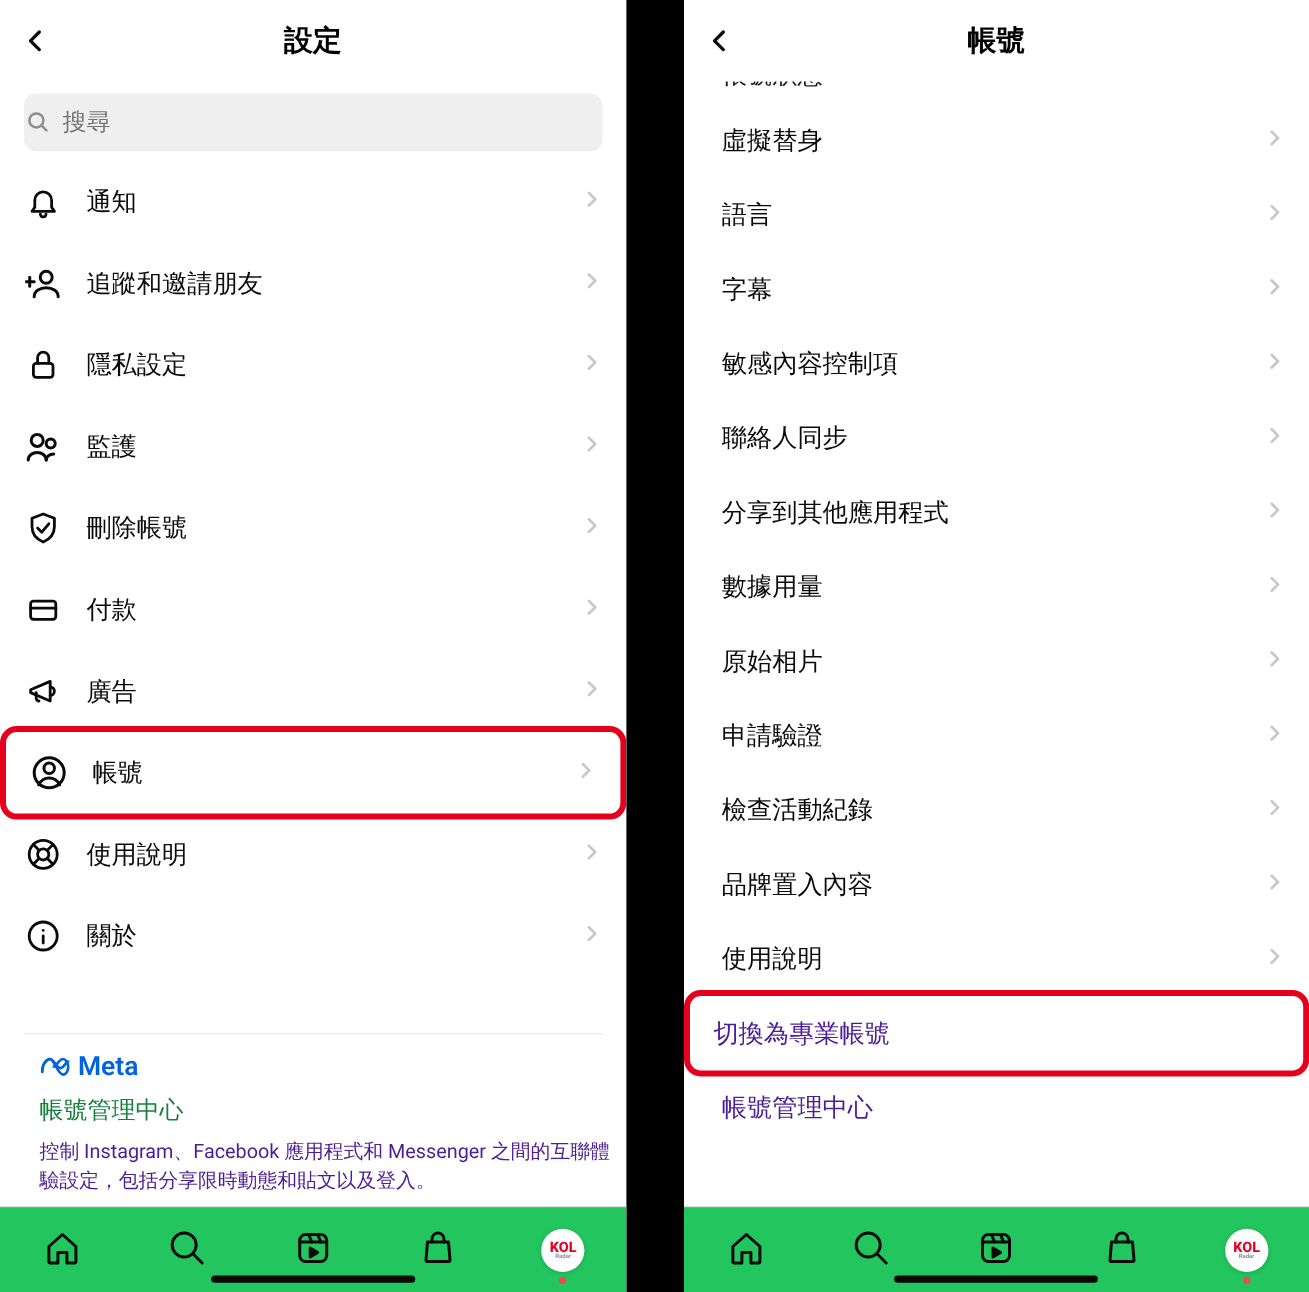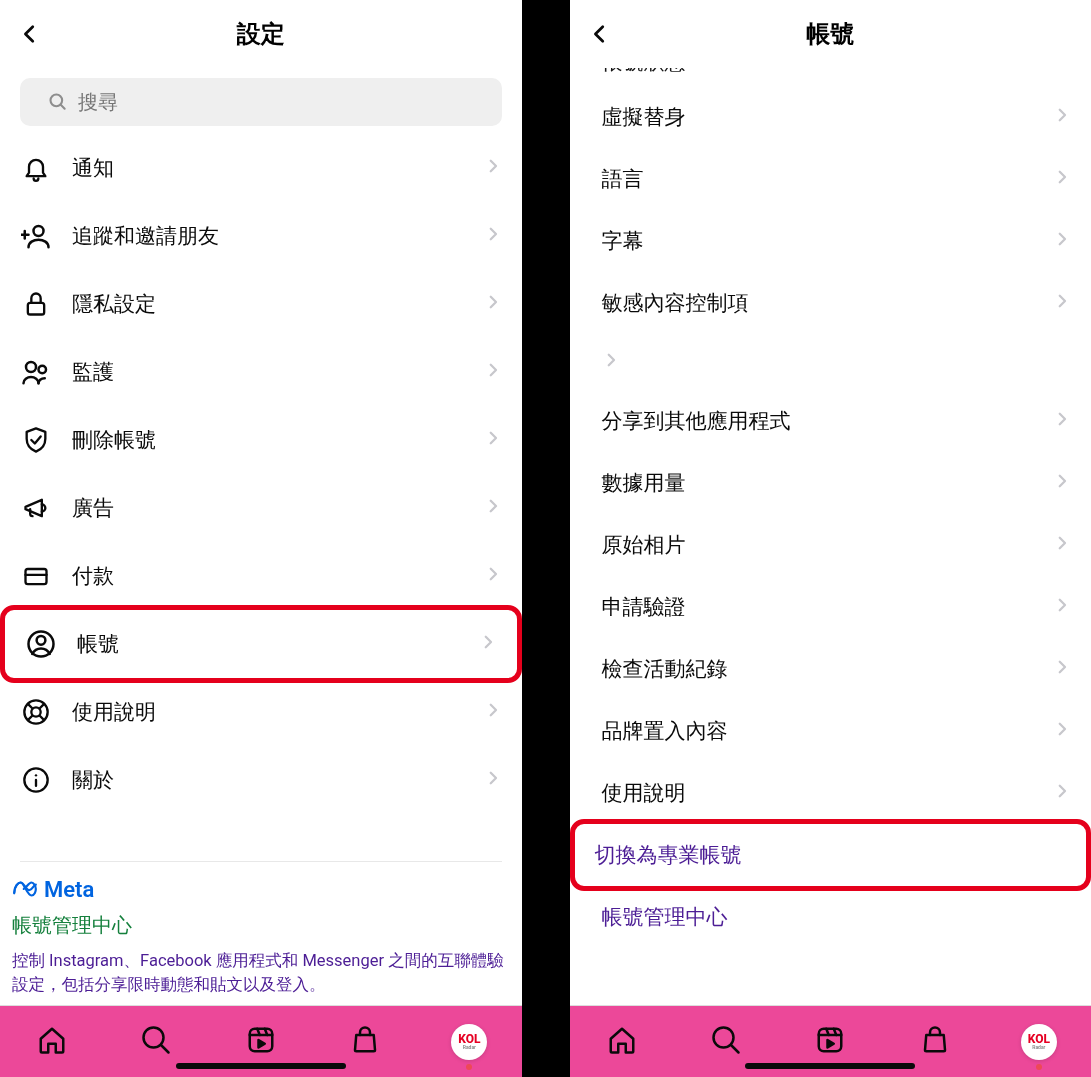--- a/index.html
+++ b/index.html
@@ -42,21 +42,21 @@
   font-weight: 700;
   pointer-events: none;
 }
 .search-box {
   margin: 10px 20px 8px;
   background: #efefef;
   border-radius: 10px;
   height: 48px;
   display: flex;
   align-items: center;
-  padding: 0 28px;
+  padding: 0 2px;
   gap: 10px;
 }
 .search-input {
   border: none;
   background: transparent;
   font-size: 20px;
   flex: 1;
   outline: none;
   color: #8e8e8e;
 }
@@ -103,20 +103,21 @@
   color: #4c1d95;
   font-weight: 500;
 }
 .sep {
   height: 1px;
   background: #e8e8e8;
   margin: 8px 20px 0;
 }
 .meta-block {
   padding: 14px 12px 8px;
+  margin-left: 21px;
 }
 .meta-logo {
   display: flex;
   align-items: center;
   gap: 6px;
   font-size: 22px;
   font-weight: 600;
   color: #0064e0;
 }
 .meta-link {
@@ -130,21 +131,21 @@
   font-size: 16.5px;
   line-height: 1.45;
   margin-top: 10px;
 }
 .tabbar {
   height: 72px;
   display: flex;
   align-items: center;
   justify-content: space-around;
   border-top: 0.5px solid #ddd;
-  background: #ec4899;
+  background: #22c55e;
 }
 .tab-item {
   width: 44px;
   height: 44px;
   display: flex;
   align-items: center;
   justify-content: center;
   cursor: pointer;
   position: relative;
 }
@@ -269,38 +270,38 @@
           </svg>
         </span>
         <span class="row-label">刪除帳號</span>
         <span><svg class="chev" viewBox="0 0 24 24" fill="none" stroke="#c7c7cc" stroke-width="3" stroke-linecap="round" stroke-linejoin="round">
             <polyline points="9 5 16 12 9 19"></polyline>
           </svg></span>
       </div>
       <div class="row">
         <span class="icon-slot">
           <svg width="28" height="28" viewBox="0 0 24 24" fill="none" stroke="#0a0a0a" stroke-width="2" stroke-linecap="round" stroke-linejoin="round">
+            <rect x="3" y="6" width="18" height="13" rx="2"></rect>
+            <line x1="3" y1="11" x2="21" y2="11"></line>
+          </svg>
+        </span>
+        <span class="row-label">付款</span>
+        <span><svg class="chev" viewBox="0 0 24 24" fill="none" stroke="#c7c7cc" stroke-width="3" stroke-linecap="round" stroke-linejoin="round">
+            <polyline points="9 5 16 12 9 19"></polyline>
+          </svg></span>
+      </div>
+      <div class="row">
+        <span class="icon-slot">
+          <svg width="28" height="28" viewBox="0 0 24 24" fill="none" stroke="#0a0a0a" stroke-width="2" stroke-linecap="round" stroke-linejoin="round">
             <path d="M3 11l14-6v14L3 13z"></path>
             <path d="M17 9a3 3 0 010 6"></path>
             <path d="M7 13v4a2 2 0 002 2"></path>
           </svg>
         </span>
         <span class="row-label">廣告</span>
-        <span><svg class="chev" viewBox="0 0 24 24" fill="none" stroke="#c7c7cc" stroke-width="3" stroke-linecap="round" stroke-linejoin="round">
-            <polyline points="9 5 16 12 9 19"></polyline>
-          </svg></span>
-      </div>
-      <div class="row">
-        <span class="icon-slot">
-          <svg width="28" height="28" viewBox="0 0 24 24" fill="none" stroke="#0a0a0a" stroke-width="2" stroke-linecap="round" stroke-linejoin="round">
-            <rect x="3" y="6" width="18" height="13" rx="2"></rect>
-            <line x1="3" y1="11" x2="21" y2="11"></line>
-          </svg>
-        </span>
-        <span class="row-label">付款</span>
         <span><svg class="chev" viewBox="0 0 24 24" fill="none" stroke="#c7c7cc" stroke-width="3" stroke-linecap="round" stroke-linejoin="round">
             <polyline points="9 5 16 12 9 19"></polyline>
           </svg></span>
       </div>
       <div class="row highlight-box">
         <span class="icon-slot">
           <svg width="30" height="30" viewBox="0 0 24 24" fill="none" stroke="#0a0a0a" stroke-width="2" stroke-linecap="round" stroke-linejoin="round">
             <circle cx="12" cy="12" r="10"></circle>
             <circle cx="12" cy="9" r="3.5"></circle>
             <path d="M5 20c1.5-3 4-4.5 7-4.5s5.5 1.5 7 4.5"></path>
@@ -428,20 +429,21 @@
             <polyline points="9 5 16 12 9 19"></polyline>
           </svg></span>
       </div>
       <div class="row row-noicon">
         <span class="row-label">敏感內容控制項</span>
         <span><svg class="chev" viewBox="0 0 24 24" fill="none" stroke="#c7c7cc" stroke-width="3" stroke-linecap="round" stroke-linejoin="round">
             <polyline points="9 5 16 12 9 19"></polyline>
           </svg></span>
       </div>
       <div class="row row-noicon">
+        <span class="row-label">聯絡人同步</span>
         <span><svg class="chev" viewBox="0 0 24 24" fill="none" stroke="#c7c7cc" stroke-width="3" stroke-linecap="round" stroke-linejoin="round">
             <polyline points="9 5 16 12 9 19"></polyline>
           </svg></span>
       </div>
       <div class="row row-noicon">
         <span class="row-label">分享到其他應用程式</span>
         <span><svg class="chev" viewBox="0 0 24 24" fill="none" stroke="#c7c7cc" stroke-width="3" stroke-linecap="round" stroke-linejoin="round">
             <polyline points="9 5 16 12 9 19"></polyline>
           </svg></span>
       </div>

